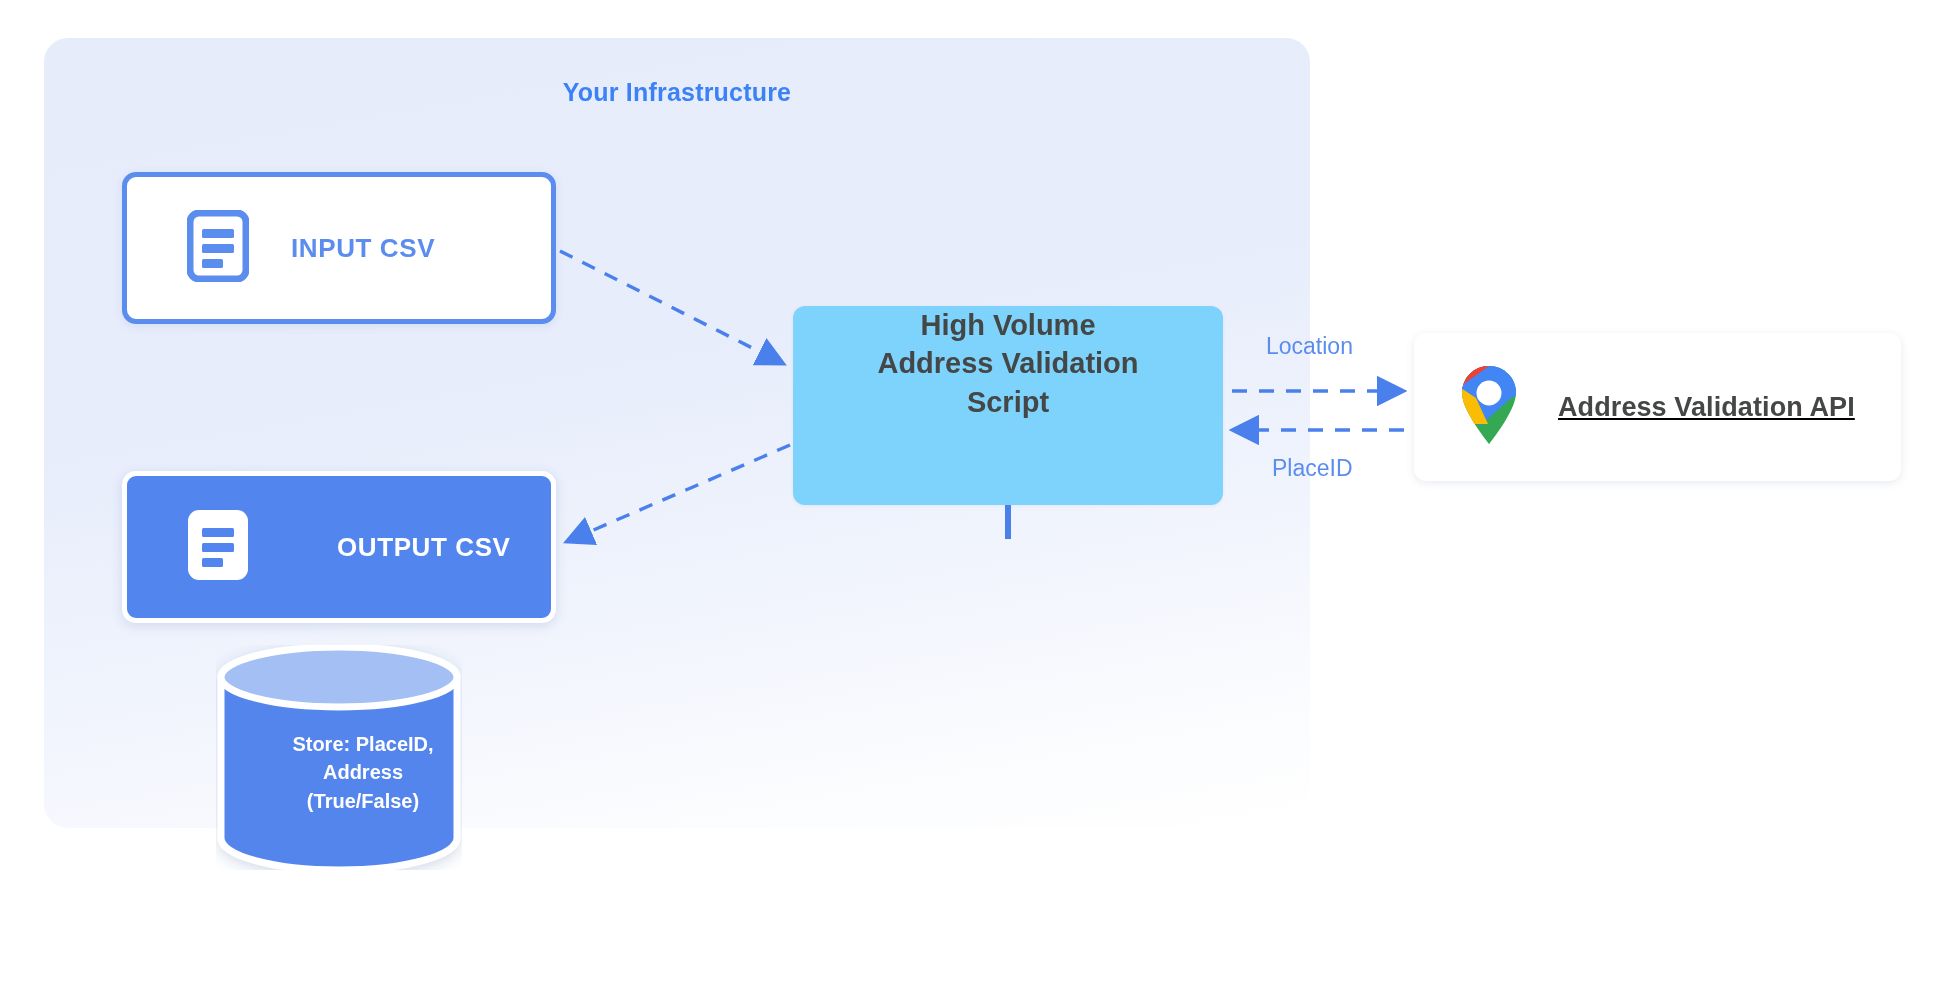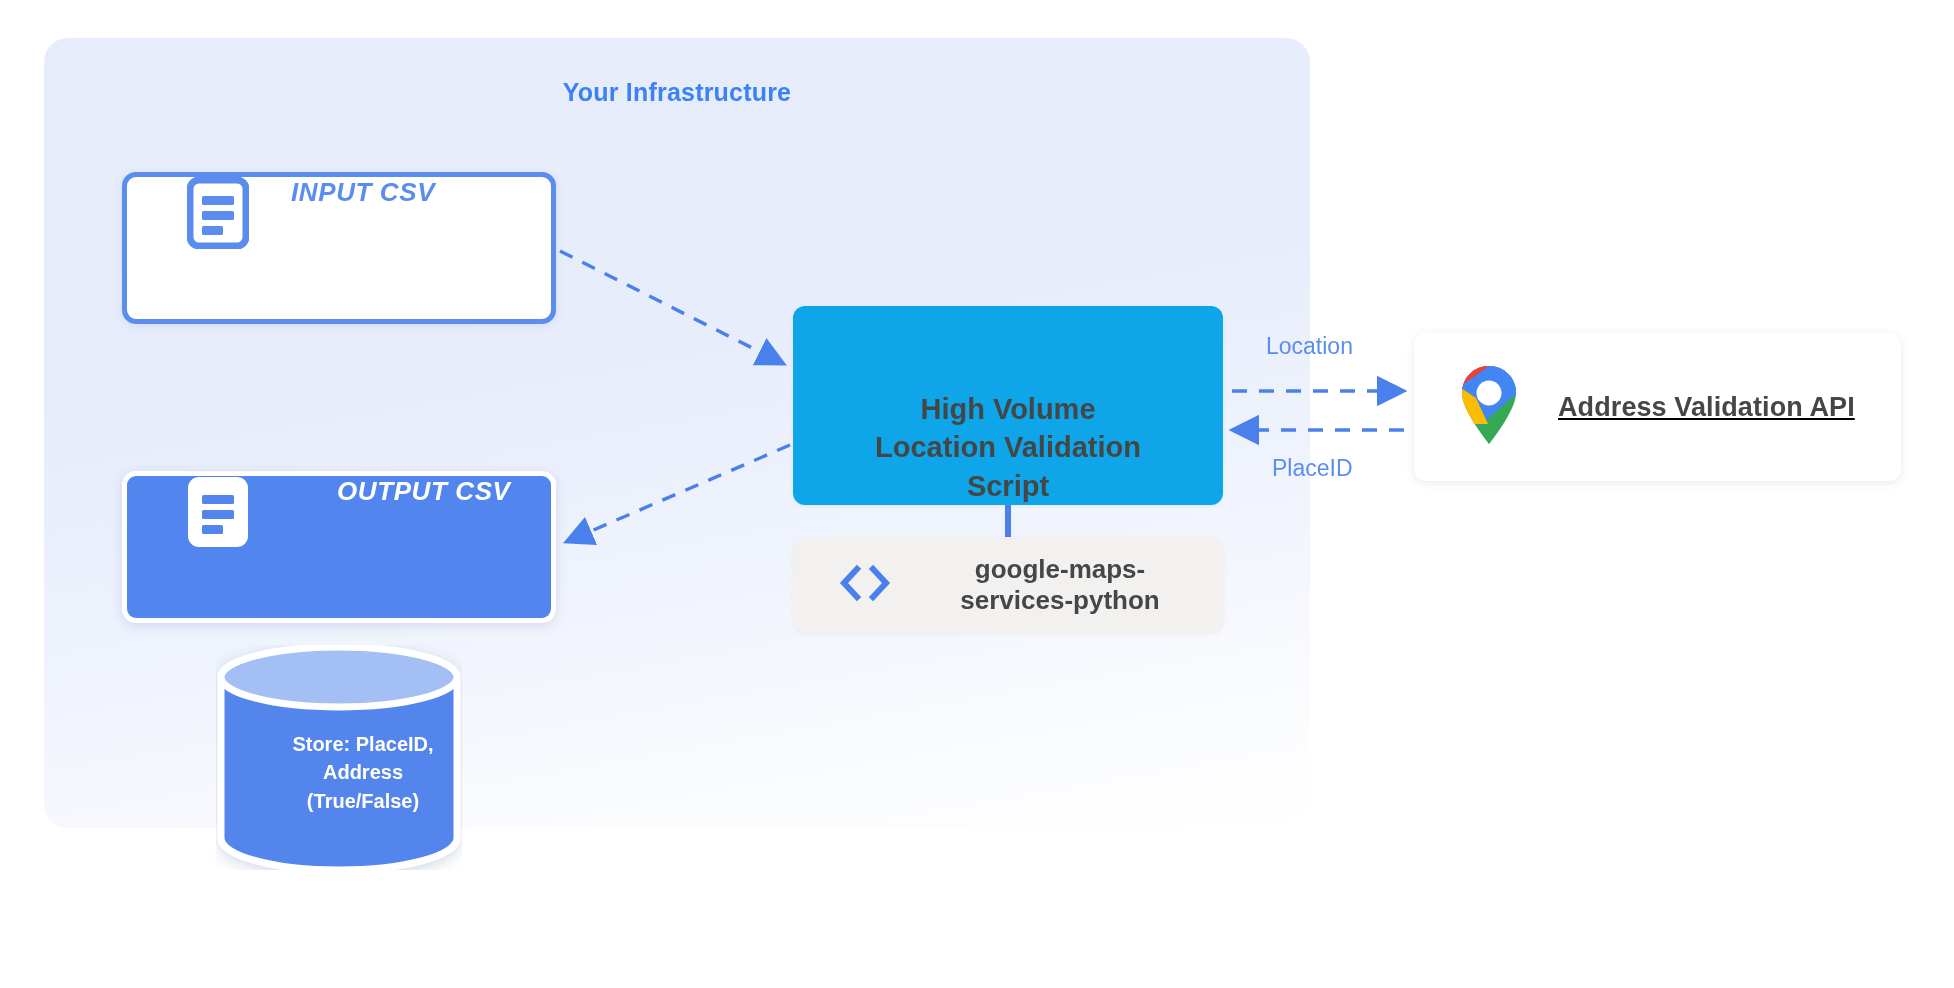--- a/index.html
+++ b/index.html
@@ -18,22 +18,22 @@
   }
   #infra-title{
     position:absolute;left:44px;top:78px;width:1266px;
     text-align:center;
     font-size:25px;font-weight:bold;letter-spacing:.2px;
     color:#3b82f6;
   }
 
   
   .csv-card{
-    position:absolute;display:flex;align-items:flex-start;
-    border-radius:14px;box-sizing:border-box;font-style:italic;
+    position:absolute;display:flex;align-items:center;
+    border-radius:14px;box-sizing:border-box;
   }
   #input-csv-card{
     left:122px;top:172px;width:434px;height:152px;
     background:#ffffff;border:5px solid #5b8def;
     box-shadow:0 2px 10px rgba(60,90,160,.10);
   }
   #output-csv-card{
     left:122px;top:471px;width:434px;height:152px;
     background:#5285ed;
     border:5px solid #ffffff;
@@ -43,22 +43,22 @@
   .doc-icon{margin-left:60px;flex:0 0 auto;}
   .csv-label{
     margin-left:42px;font-size:26px;font-weight:bold;letter-spacing:.6px;
   }
   #input-csv-label{color:#5b8def;}
   #output-csv-label{color:#ffffff;}
 
   
   #script-box{
     position:absolute;left:793px;top:306px;width:430px;height:199px;
-    background:#0ea5e9;border-radius:12px;
-    display:flex;align-items:flex-end;justify-content:center;
+    background:#7dd3fc;border-radius:12px;
+    display:flex;align-items:flex-start;justify-content:center;
     box-shadow:0 1px 4px rgba(0,0,0,.05);
   }
   #script-title{
     font-size:29px;font-weight:bold;color:#444746;line-height:1.32;
     text-align:center;padding:0 16px;
   }
   #script-link{
     position:absolute;left:1005px;top:505px;width:6px;height:34px;
     background:#4a80ec;
   }
@@ -168,39 +168,27 @@
   </div>
   <div id="db-text">
     <div>Store: PlaceID,</div>
     <div>Address</div>
     <div>(True/False)</div>
   </div>
 
   <div id="script-box">
     <div id="script-title">
       <div>High Volume</div>
-      <div>Location Validation</div>
+      <div>Address Validation</div>
       <div>Script</div>
     </div>
   </div>
 
   <div id="script-link"></div>
 
-  <div id="lib-box">
-    <span id="code-icon">
-      <svg width="56" height="38" viewBox="0 0 56 38" aria-hidden="true">
-        <path d="M20,5 L7,19 L20,33" fill="none" stroke="#4a80ec" stroke-width="6" stroke-linecap="square" stroke-linejoin="miter"></path>
-        <path d="M36,5 L49,19 L36,33" fill="none" stroke="#4a80ec" stroke-width="6" stroke-linecap="square" stroke-linejoin="miter"></path>
-      </svg>
-    </span>
-    <span id="lib-label">
-      <span style="display:block">google-maps-</span>
-      <span style="display:block">services-python</span>
-    </span>
-  </div>
 
   <div class="edge-label" id="location-label">Location</div>
   <div class="edge-label" id="placeid-label">PlaceID</div>
 
   <div id="api-box">
     <span id="maps-pin-icon">
       <svg width="62" height="82" viewBox="0 0 62 82" aria-hidden="true">
         <defs>
           <clipPath id="pin-clip">
             <path d="M31,80 C31,80 58,47 58,29 C58,14 46,2 31,2 C16,2 4,14 4,29 C4,47 31,80 31,80 Z"></path>

